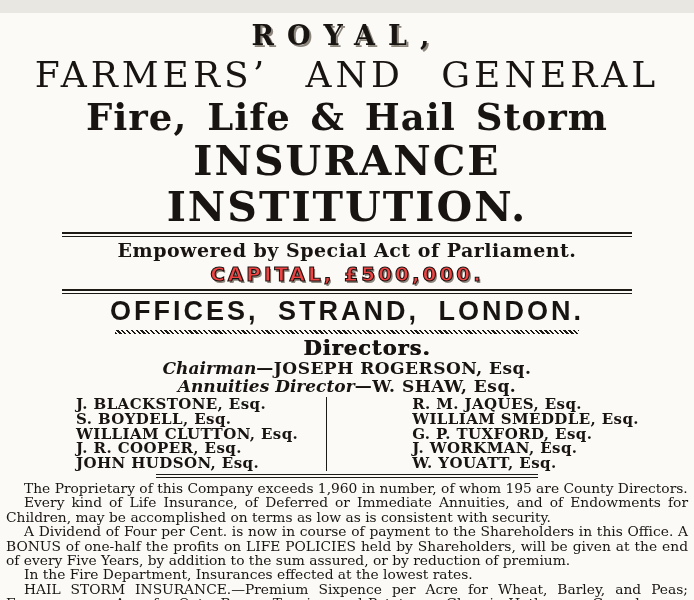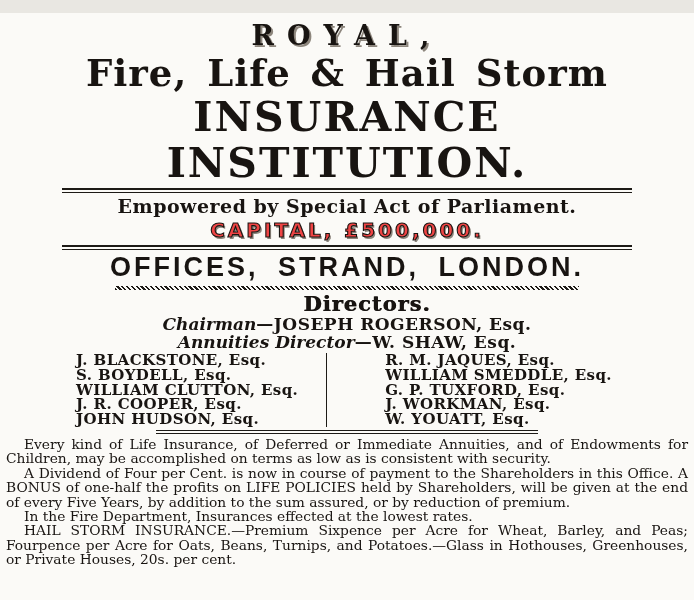--- a/index.html
+++ b/index.html
@@ -73,40 +73,41 @@
     text-shadow: 0.6px 0 0 #181411;
     padding-left: 40px;
   }
   .officer-line { font-size: 17px; line-height: 18px; }
   .officer-label { font-style: italic; font-weight: bold; }
   .officer-name { font-weight: bold; letter-spacing: 0.5px; }
   .director-columns {
     display: flex; width: 100%; margin: 2px 0 1px;
   }
   .col-left  { width: 47%; padding-left: 76px; box-sizing: border-box; }
-  .col-right { width: 53%; padding-left: 58px; box-sizing: border-box;
+  .col-right { width: 53%; padding-left: 85px; box-sizing: border-box;
                border-left: 1.5px solid #1d1a16; }
   .director-name {
     font-size: 15px; font-weight: bold; line-height: 14.8px;
     letter-spacing: 0.4px; white-space: nowrap;
   }
 
   
   .body-text { padding: 1px 6px 0; }
   .body-text p {
     margin: 0; font-size: 13.8px; line-height: 14.4px;
     text-align: justify; text-indent: 18px;
   }
 </style>
 </head>
 <body>
 
 <div class="sheet">
 
   <div class="center royal">ROYAL,</div>
+  <div class="center farmers">FARMERS’ AND GENERAL</div>
   <div class="center firelife">Fire, Life &amp; Hail Storm</div>
   <div class="center institution">INSURANCE INSTITUTION.</div>
 
   <div class="rule-double"></div>
   <div class="center empowered">Empowered by Special Act of Parliament.</div>
   <div class="center capital">CAPITAL, £500,000.</div>
   <div class="rule-double"></div>
   <div class="center offices">OFFICES, STRAND, LONDON.</div>
   <div class="rule-wavy"></div>
 
@@ -131,20 +132,21 @@
       <div class="director-name">WILLIAM SMEDDLE, Esq.</div>
       <div class="director-name">G. P. TUXFORD, Esq.</div>
       <div class="director-name">J. WORKMAN, Esq.</div>
       <div class="director-name">W. YOUATT, Esq.</div>
     </div>
   </div>
 
   <div class="rule-thin-double"></div>
 
   <div class="body-text">
+    <p>The Proprietary of this Company exceeds 1,960 in number, of whom 195 are County Directors.</p>
     <p>Every kind of Life Insurance, of Deferred or Immediate Annuities, and of Endowments for Children, may be accomplished on terms as low as is consistent with security.</p>
     <p>A Dividend of Four per Cent. is now in course of payment to the Shareholders in this Office.  A BONUS of one-half the profits on LIFE POLICIES held by Shareholders, will be given at the end of every Five Years, by addition to the sum assured, or by reduction of premium.</p>
     <p>In the Fire Department, Insurances effected at the lowest rates.</p>
     <p>HAIL STORM INSURANCE.—Premium Sixpence per Acre for Wheat, Barley, and Peas; Fourpence per Acre for Oats, Beans, Turnips, and Potatoes.—Glass in Hothouses, Greenhouses, or Private Houses, 20s. per cent.</p>
 
   </div>
 
 </div>
 
 </body></html>

